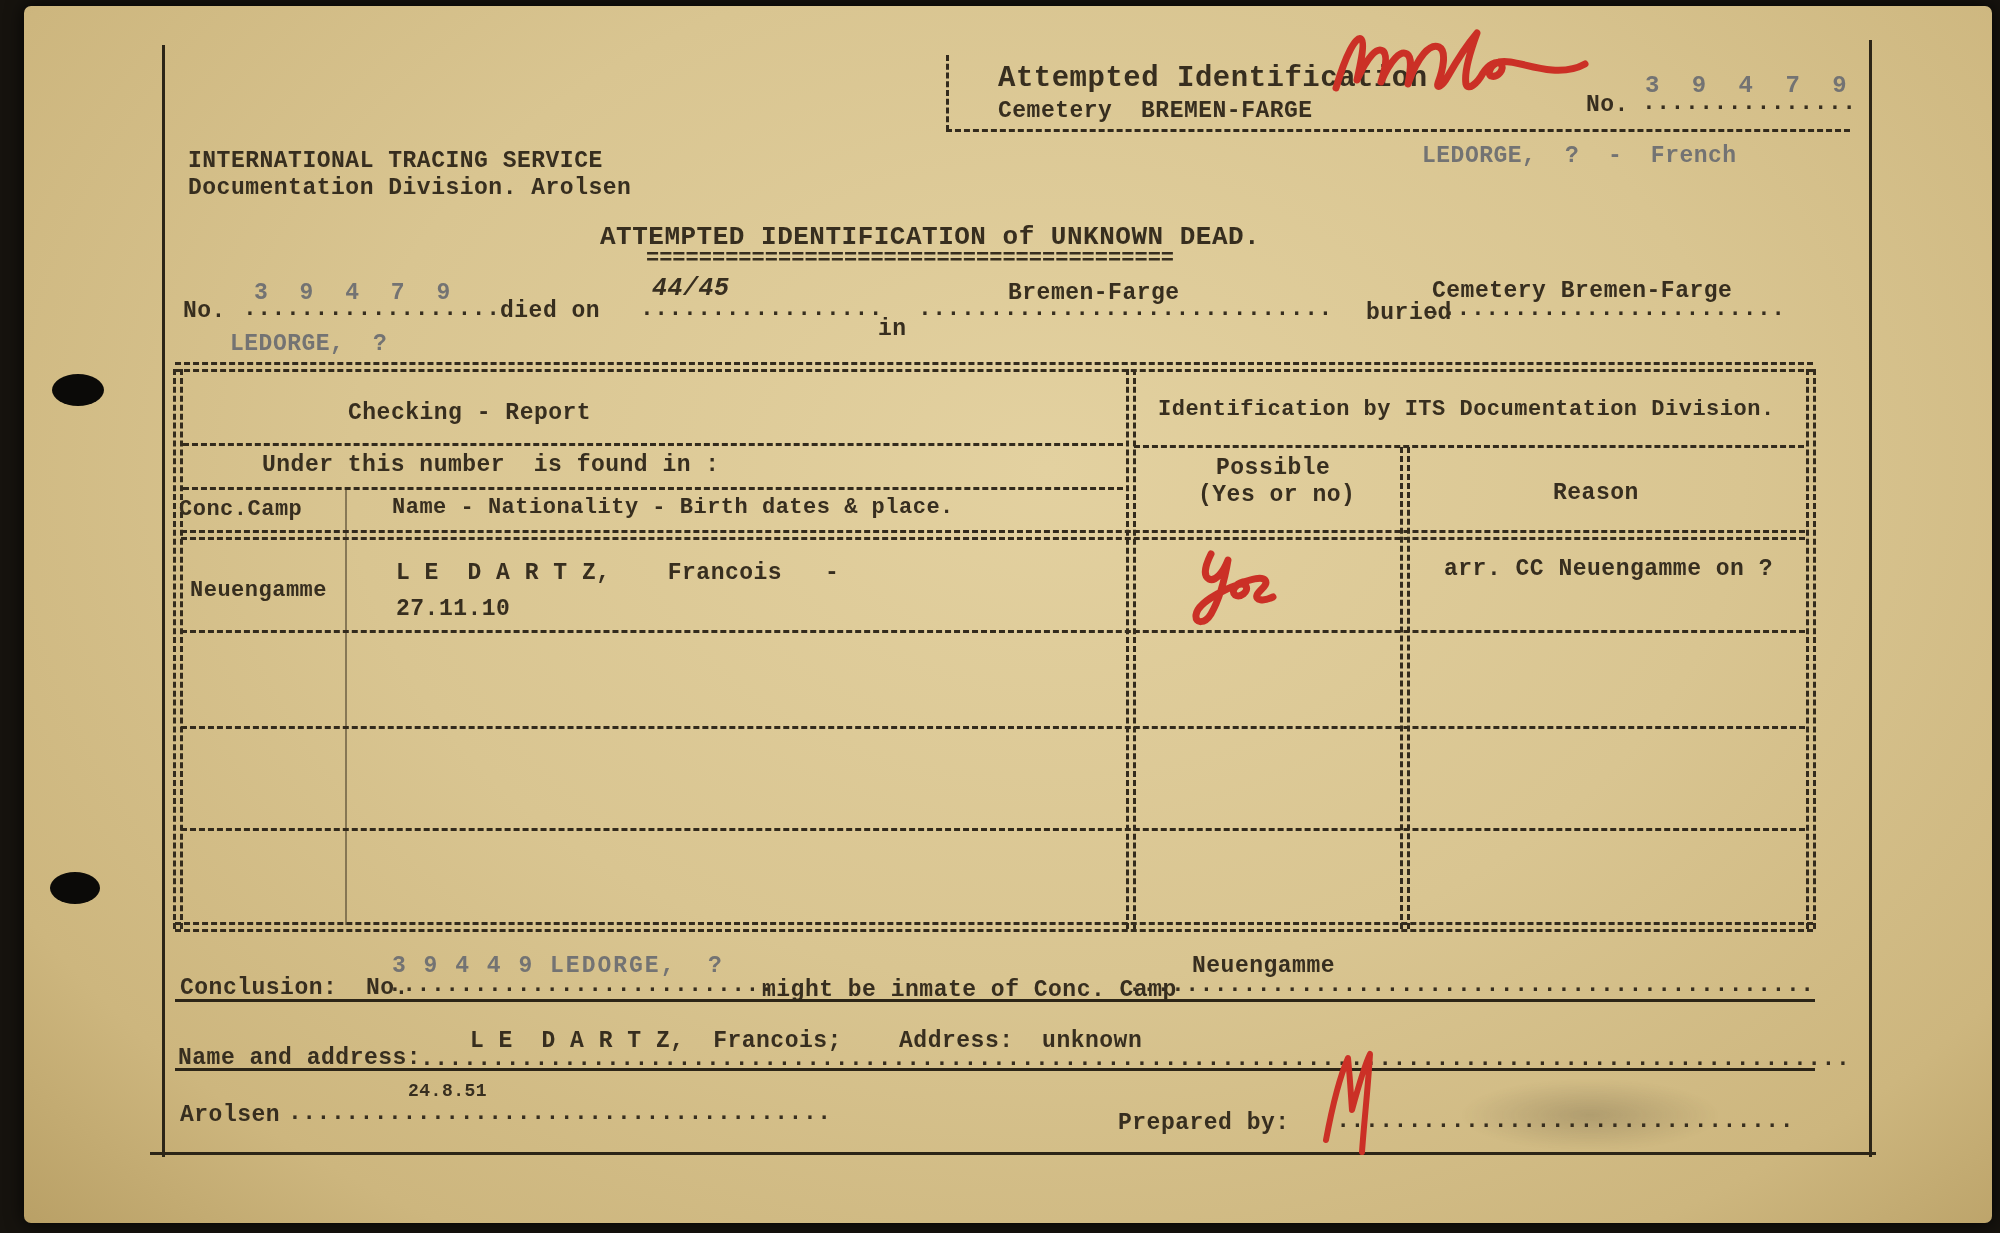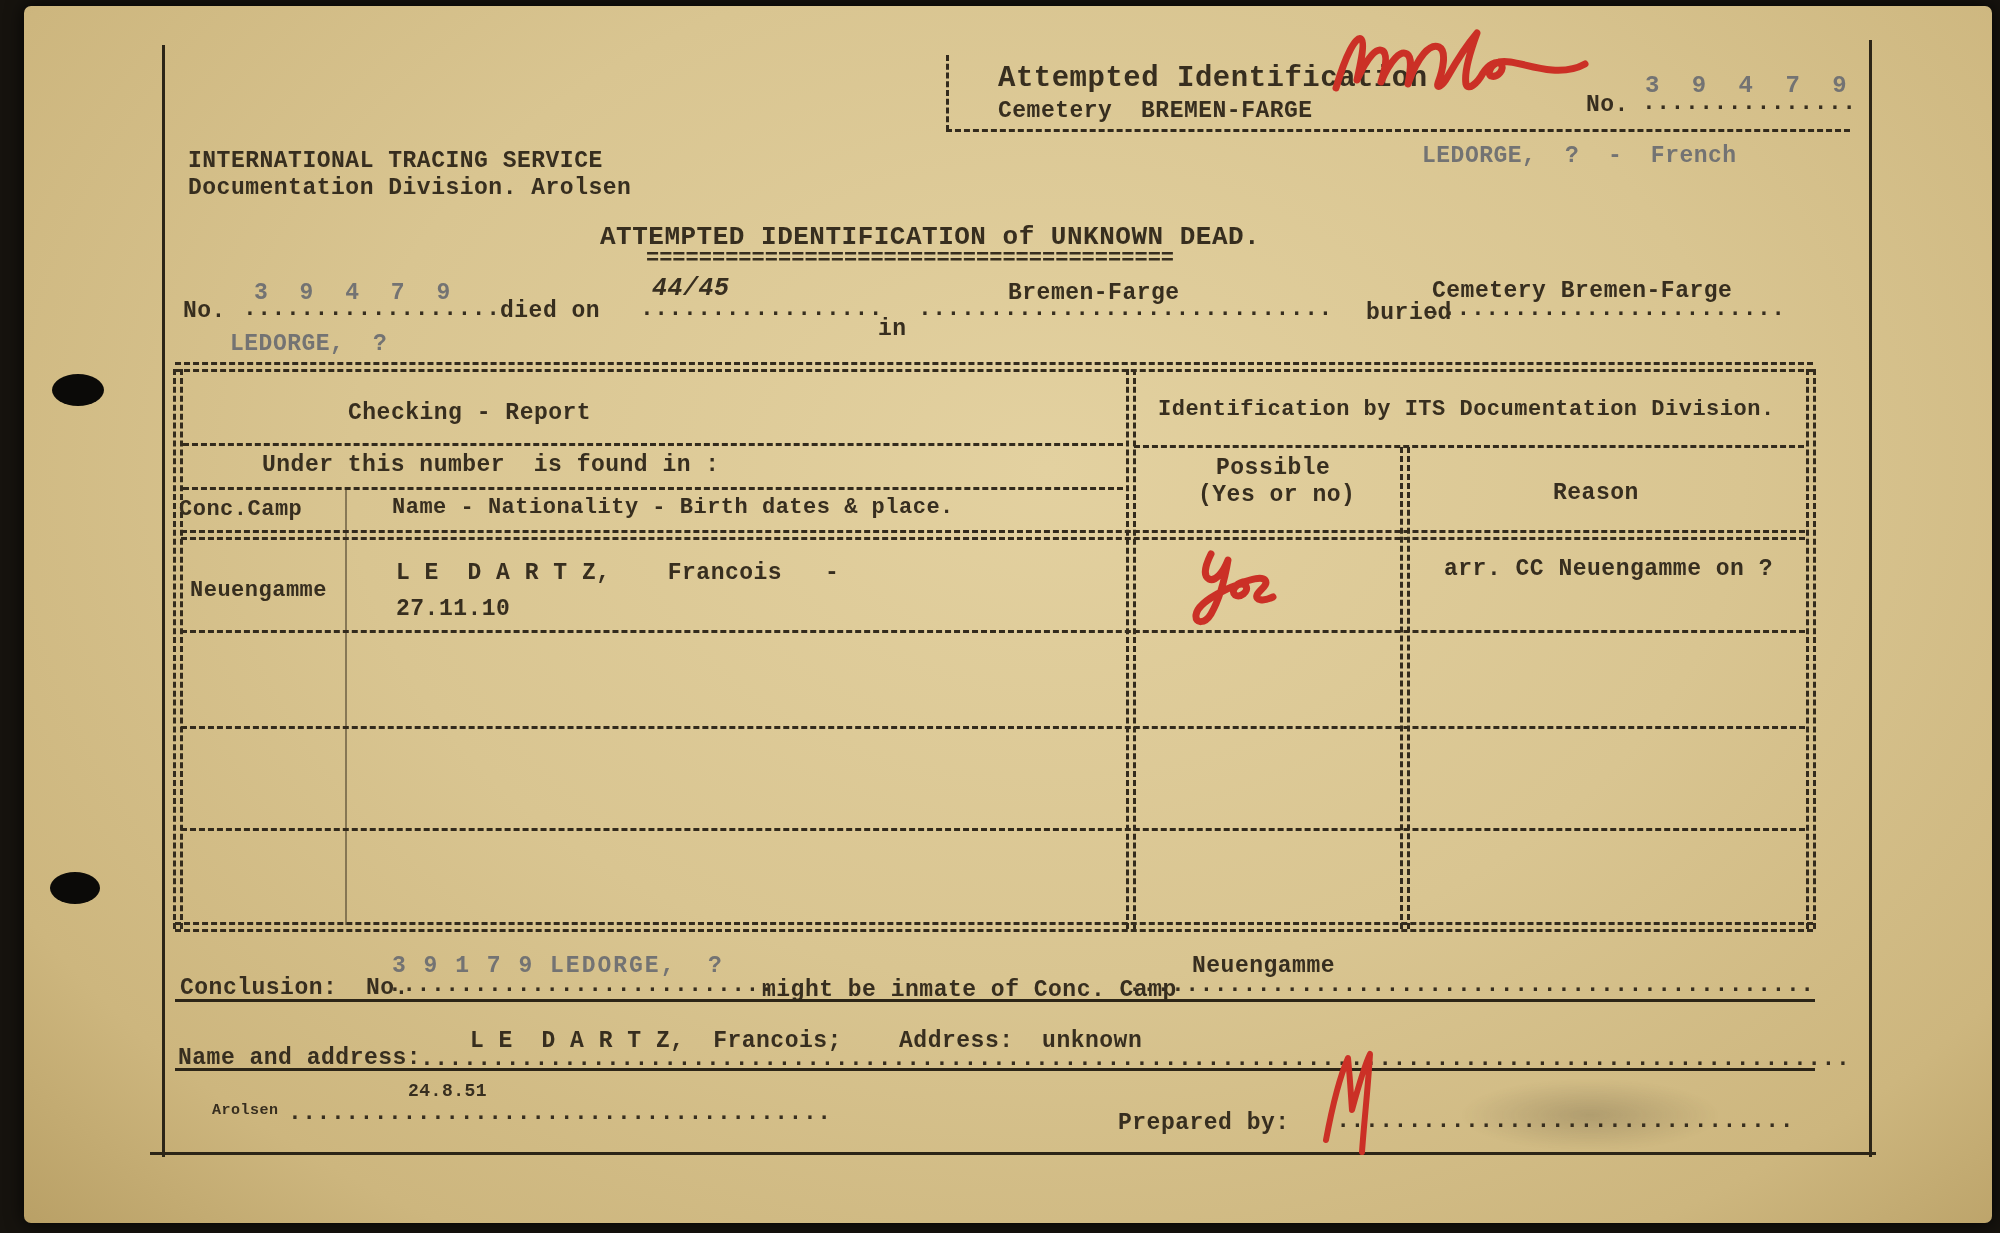--- a/index.html
+++ b/index.html
@@ -102,33 +102,33 @@
 
 <div class="type" style="left:190px;top:578px;font-size:22px;">Neuengamme</div>
 <div class="type" style="left:396px;top:560px;font-size:23px;">L E  D A R T Z,    Francois   -</div>
 <div class="type" style="left:396px;top:596px;font-size:23px;">27.11.10</div>
 <svg class="hand" style="left:1185px;top:540px;" width="130" height="92" viewBox="0 0 130 92" aria-label="yes">
   <path d="M26,14 C20,26 18,36 24,39 C30,42 38,33 43,20 C40,38 34,60 26,74 C20,84 10,84 11,75 C12,67 24,58 38,51 C48,46 58,42 61,46 C64,52 55,58 50,55 C46,52 50,44 58,42 C66,40 76,36 80,40 C84,45 74,50 72,55 C70,60 78,62 88,57" fill="none" stroke="#cb3026" stroke-width="7" stroke-linecap="round" stroke-linejoin="round"></path>
 </svg>
 <div class="type" style="left:1444px;top:556px;font-size:23px;">arr. CC Neuengamme on ?</div>
 
 <div class="type" style="left:180px;top:975px;font-size:23px;">Conclusion:  No.</div>
-<div class="type red" style="left:392px;top:953px;font-size:23px;letter-spacing:2px;">3 9 1 7 9 LEDORGE,  ?</div>
+<div class="type red" style="left:392px;top:953px;font-size:23px;letter-spacing:2px;">3 9 4 4 9 LEDORGE,  ?</div>
 <div class="dots" style="left:388px;top:972px;font-size:23px;">...........................</div>
 <div class="type" style="left:762px;top:977px;font-size:23px;">might be inmate of Conc. Camp</div>
 <div class="type" style="left:1192px;top:953px;font-size:23px;">Neuengamme</div>
 <div class="dots" style="left:1128px;top:972px;font-size:23px;">................................................</div>
 <div class="solidline" style="left:175px;top:999px;width:1640px;height:3px;"></div>
 
 <div class="type" style="left:178px;top:1045px;font-size:23px;">Name and address:</div>
 <div class="type" style="left:470px;top:1028px;font-size:23px;">L E  D A R T Z,  Francois;    Address:  unknown</div>
 <div class="dots" style="left:420px;top:1046px;font-size:23px;">....................................................................................................</div>
 <div class="solidline" style="left:175px;top:1068px;width:1640px;height:3px;"></div>
 
-<div class="type" style="left:180px;top:1102px;font-size:15px;margin-left:32px;">Arolsen</div>
+<div class="type" style="left:180px;top:1102px;font-size:23px;">Arolsen</div>
 <div class="type" style="left:408px;top:1081px;font-size:18px;">24.8.51</div>
 <div class="dots" style="left:288px;top:1100px;font-size:23px;">......................................</div>
 <div class="type" style="left:1118px;top:1110px;font-size:23px;">Prepared by:</div>
 <div class="dots" style="left:1322px;top:1108px;font-size:23px;">.................................</div>
 <svg class="hand" style="left:1318px;top:1048px;" width="70" height="110" viewBox="0 0 70 110" aria-label="M">
   <path d="M8,92 C14,60 22,28 30,10 C32,30 33,48 34,62 C40,40 46,18 52,6 C50,40 46,75 44,104" fill="none" stroke="#cb3026" stroke-width="6" stroke-linecap="round" stroke-linejoin="round"></path>
 </svg>
 <div class="smudge" style="left:1460px;top:1080px;width:260px;height:70px;"></div>
 
 </body></html>

